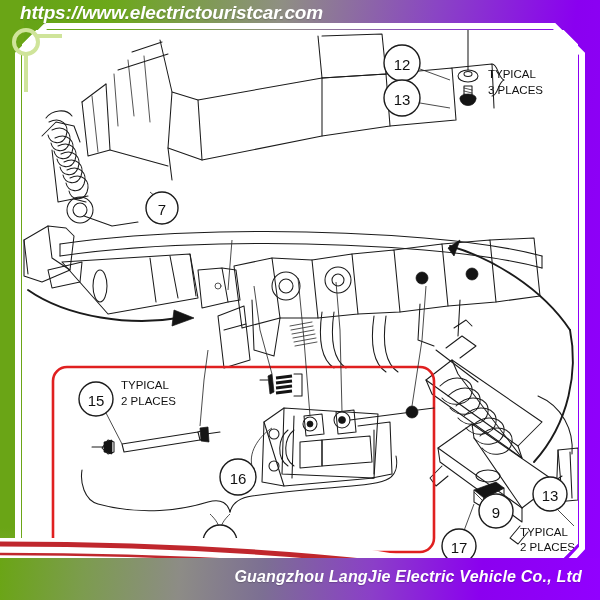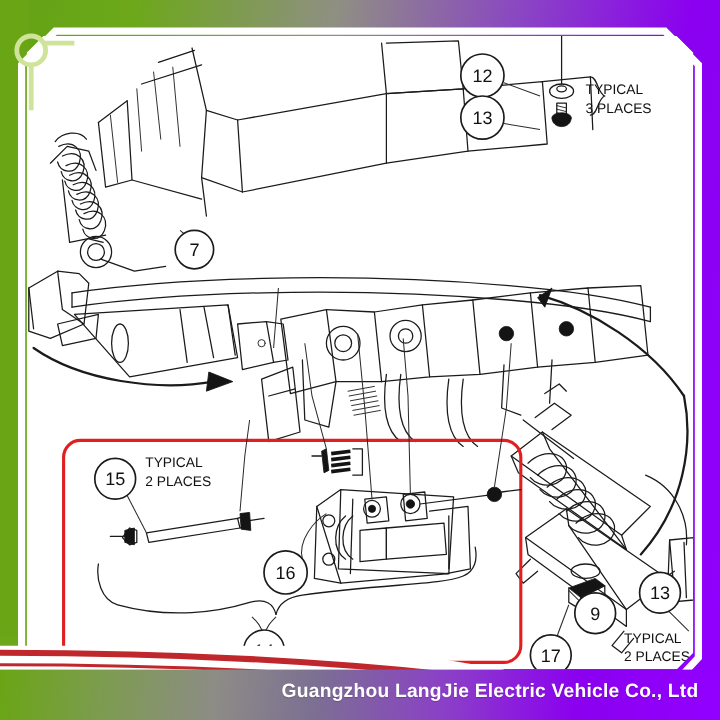--- a/index.html
+++ b/index.html
@@ -39,21 +39,21 @@
   
   #banner{
     position:absolute;left:0;bottom:0;width:600px;height:42px;z-index:38;
   }
   #banner-bg{
     position:absolute;left:0;top:0;width:600px;height:42px;
     background:linear-gradient(95deg,#6aa515 0%,#7c9c4e 14%,#8d8c86 30%,#7c6f93 44%,#8b3fc8 62%,#8b00ef 80%,#9200ff 100%);
   }
   #banner-text{
     position:absolute;right:18px;top:10px;
-    font-size:16px;font-weight:bold;color:#ffffff;
+    font-size:16px;font-weight:bold;font-style:italic;color:#ffffff;
     white-space:nowrap;letter-spacing:.2px;
     text-shadow:0 1px 1px rgba(0,0,0,.2);
   }
   
   #swoosh{position:absolute;left:0;bottom:28px;width:420px;height:34px;z-index:37;}
   
   #logo{
     position:absolute;left:57px;top:58px;width:140px;height:52px;z-index:30;
   }
   #logo svg{display:block;}
@@ -399,19 +399,20 @@
     </svg>
   </div>
 
   <svg id="swoosh" viewBox="0 0 420 34" preserveAspectRatio="none">
     <polygon points="0,0 300,0 420,20 420,34 0,34" fill="#ffffff"></polygon>
     <polygon points="0,2 286,2 400,20 0,20" fill="#ffffff"></polygon>
     <path d="M0 6 C120 6 240 10 372 24" fill="none" stroke="#c0272d" stroke-width="5"></path>
     <path d="M0 16 C110 16 230 20 360 30" fill="none" stroke="#c0272d" stroke-width="2.5"></path>
   </svg>
 
+  <div id="url">https://www.electrictouristcar.com</div>
 
   <div id="banner">
     <div id="banner-bg"></div>
     <div id="banner-text">Guangzhou LangJie Electric Vehicle Co., Ltd</div>
   </div>
 
 </div>
 
 </body></html>

